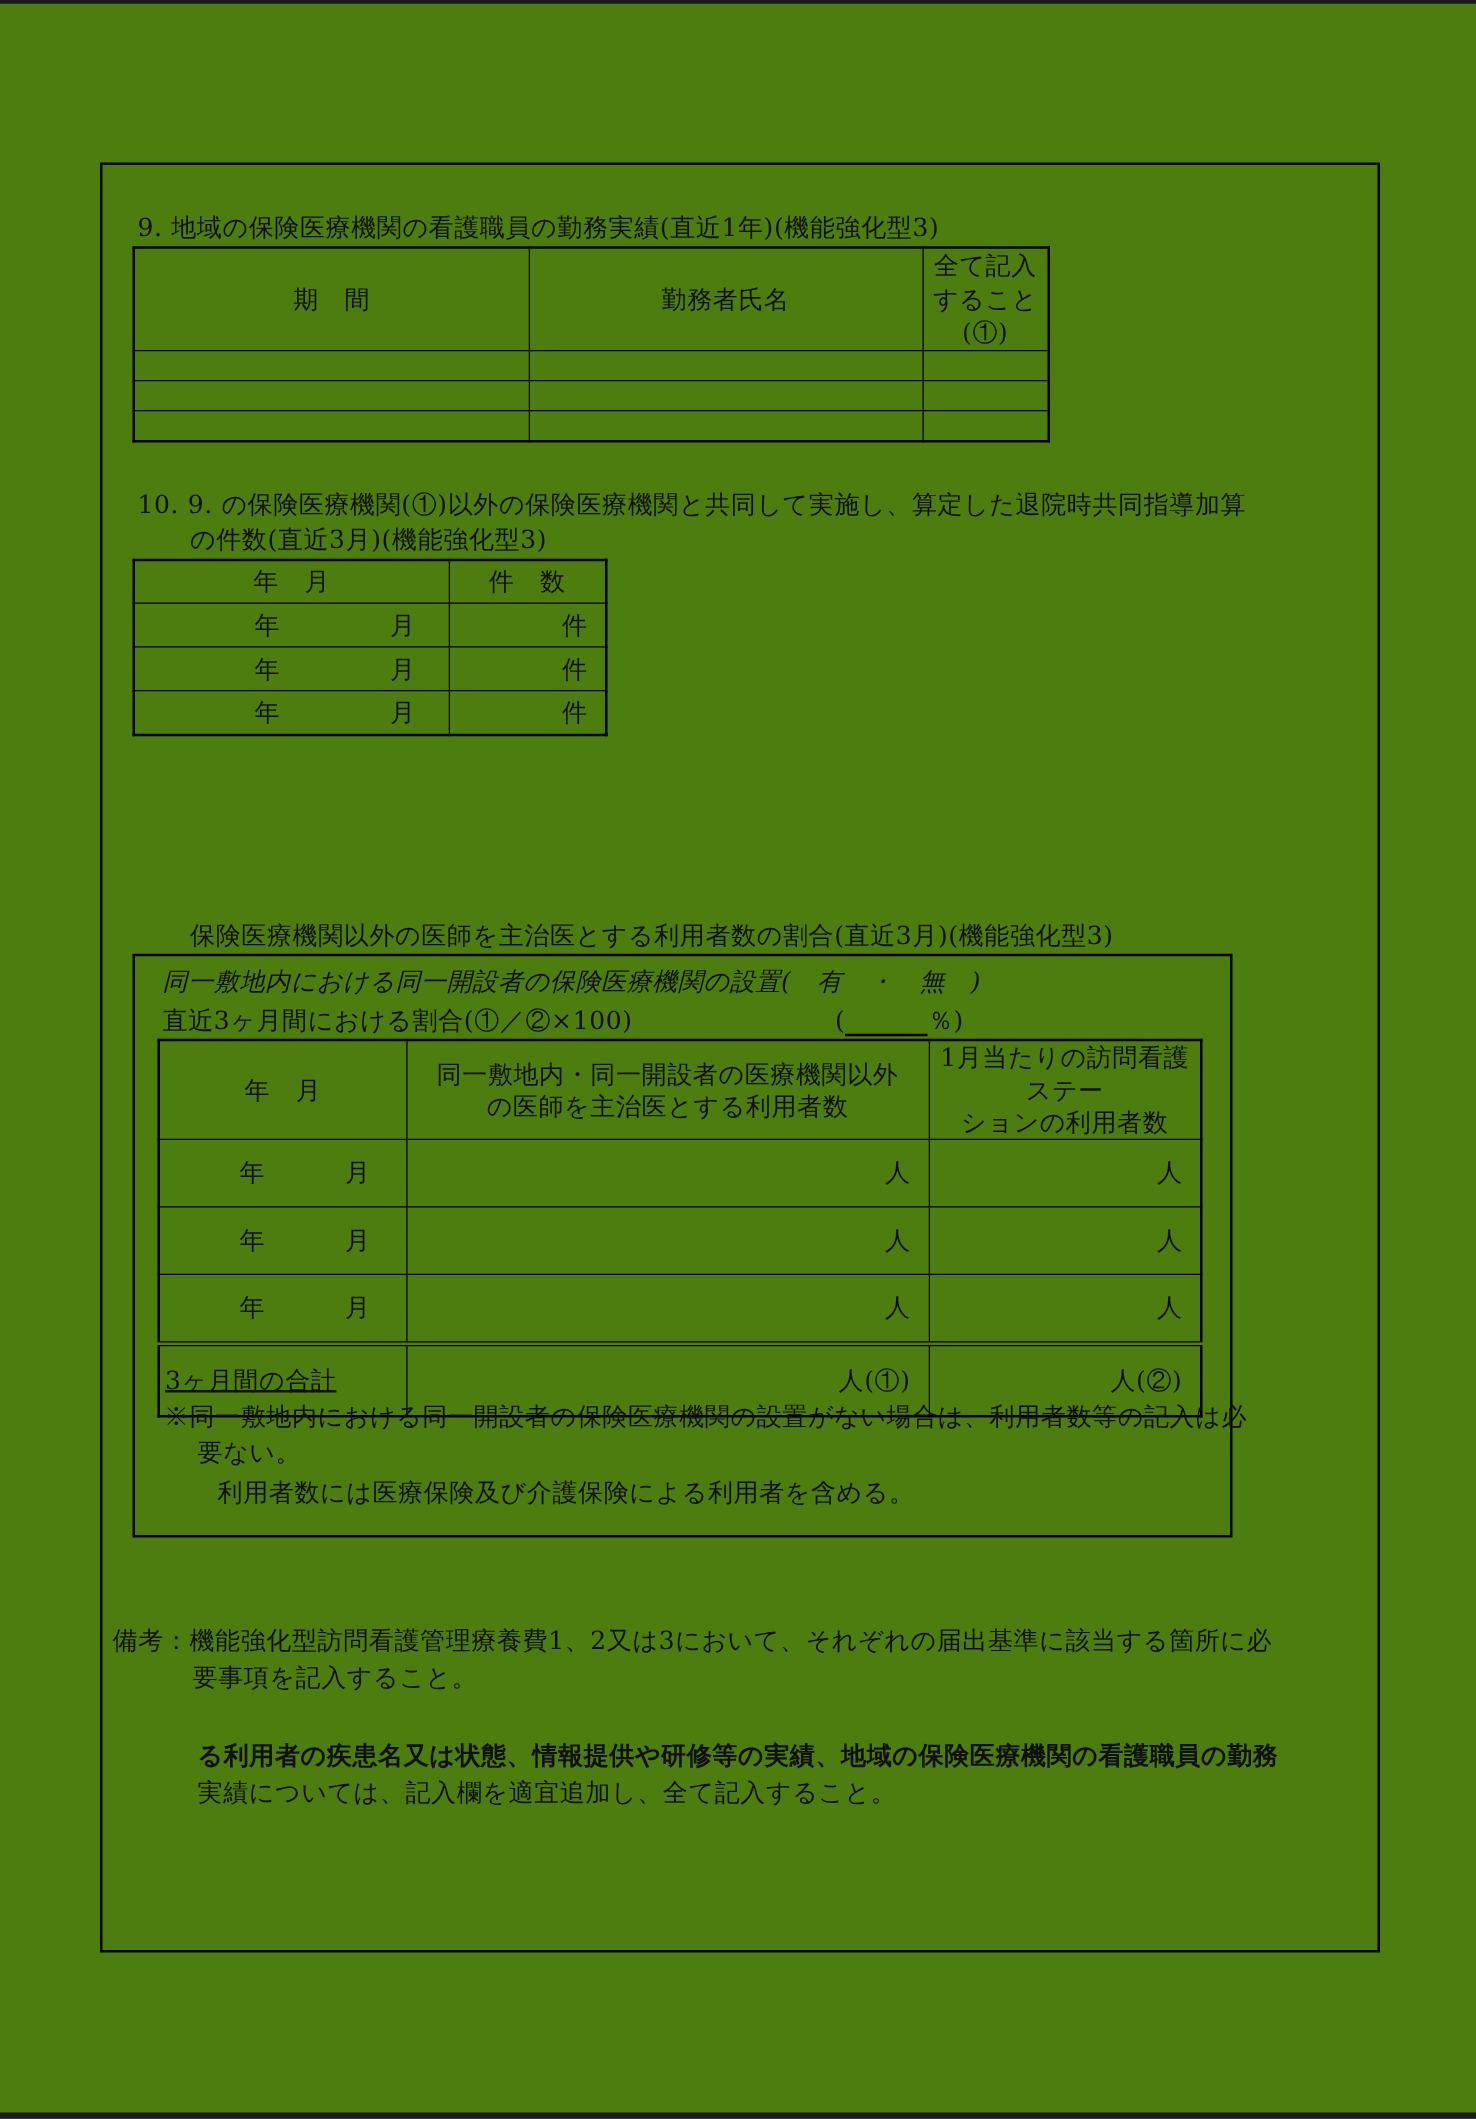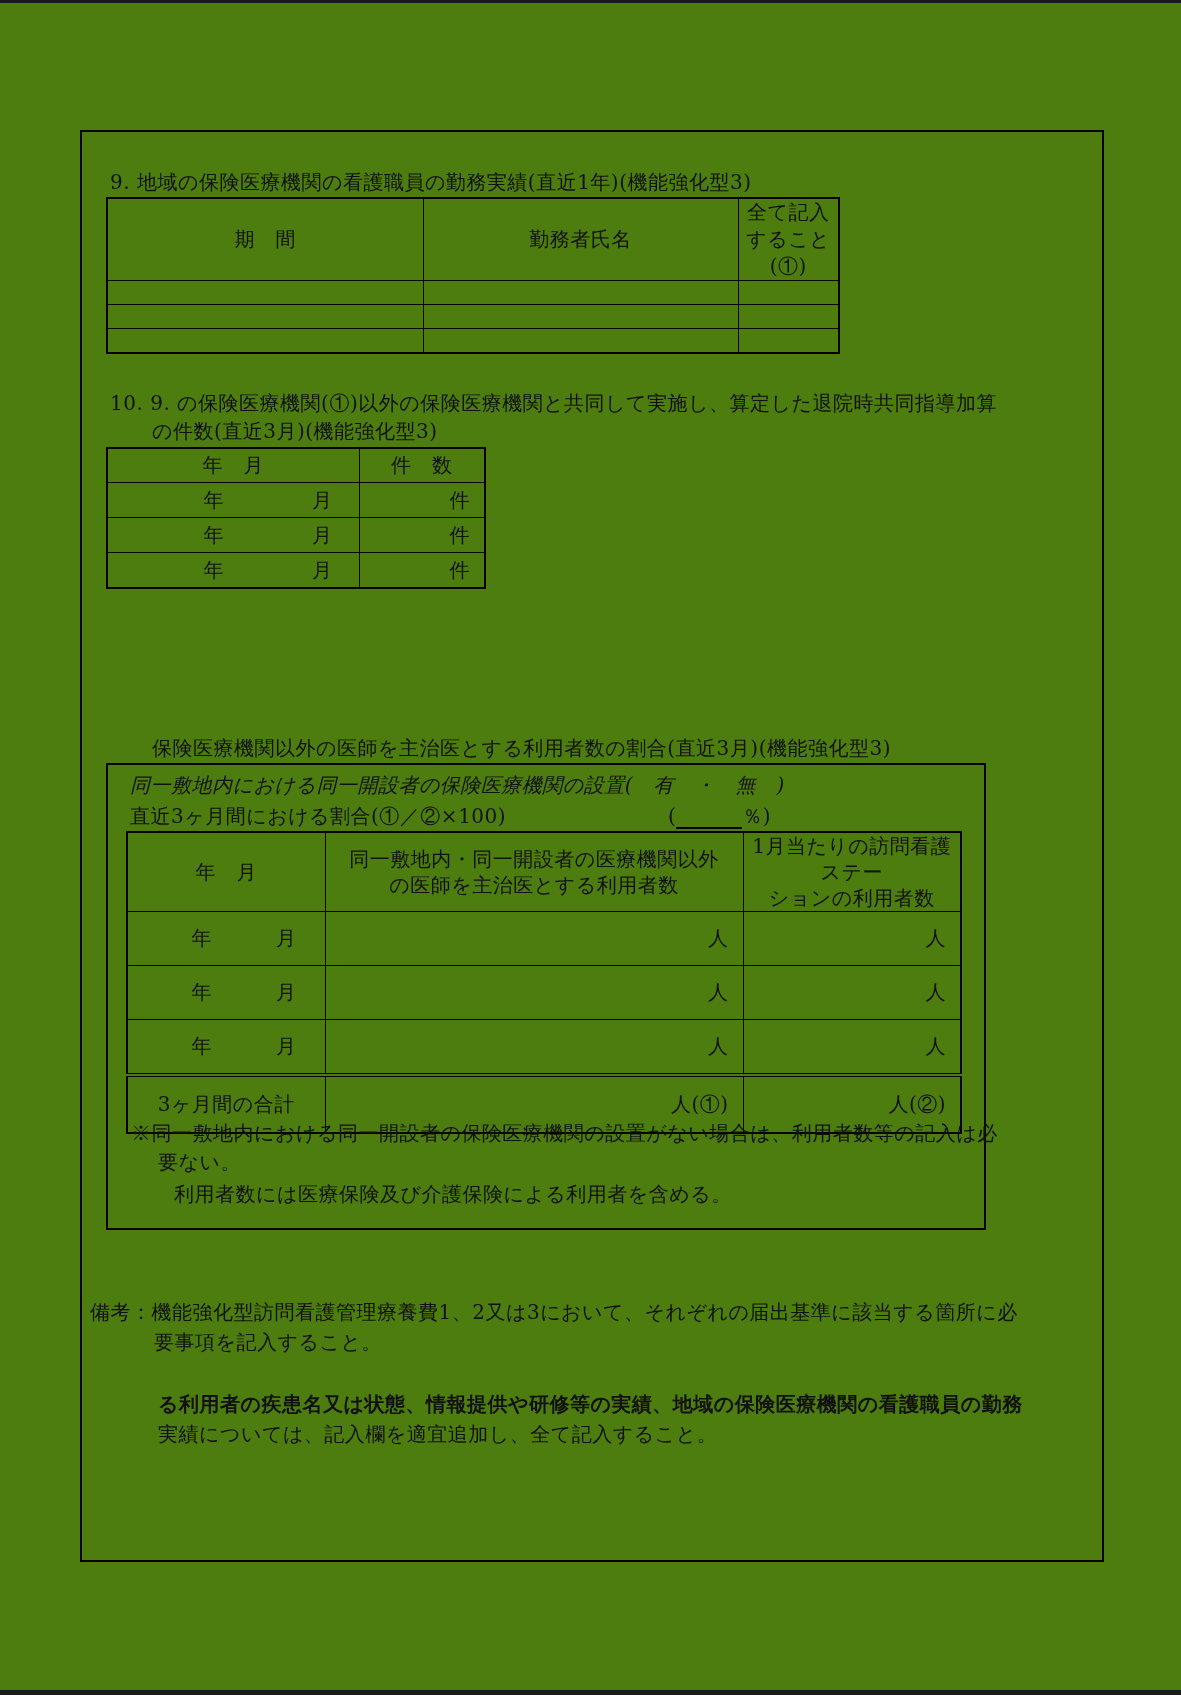--- a/index.html
+++ b/index.html
@@ -61,21 +61,21 @@
   .ratio-blank { left:668px; top:804px; }
   .blank-underline {
     display:inline-block; width:66px; height:20px;
     border-bottom:2px solid #000; vertical-align:bottom;
   }
   .t11 { left:126px; top:831px; width:836px; }
   .t11 th { height:53px; text-align:center; line-height:1.3; }
   .t11 td { height:53px; }
   .t11 .cell-ym { gap:64px; padding-right:24px; }
   .t11 tr.total td { border-top:4px double #000; height:55px; }
-  .cell-center { text-align:center; }
+  .cell-center { text-align:left;text-decoration:underline; }
   .note1 { left:131px; top:1121px; }
   .note2 { left:158px; top:1150px; }
   .note3 { left:158px; top:1182px;margin-left:16px; }
 
   
   .rem1 { left:90px;  top:1300px; }
   .rem2 { left:154px; top:1330px; }
   .rem3 { left:133px; top:1362px; }
   .rem4 { left:158px; top:1392px;font-weight:bold; }
   .rem5 { left:158px; top:1422px; }

